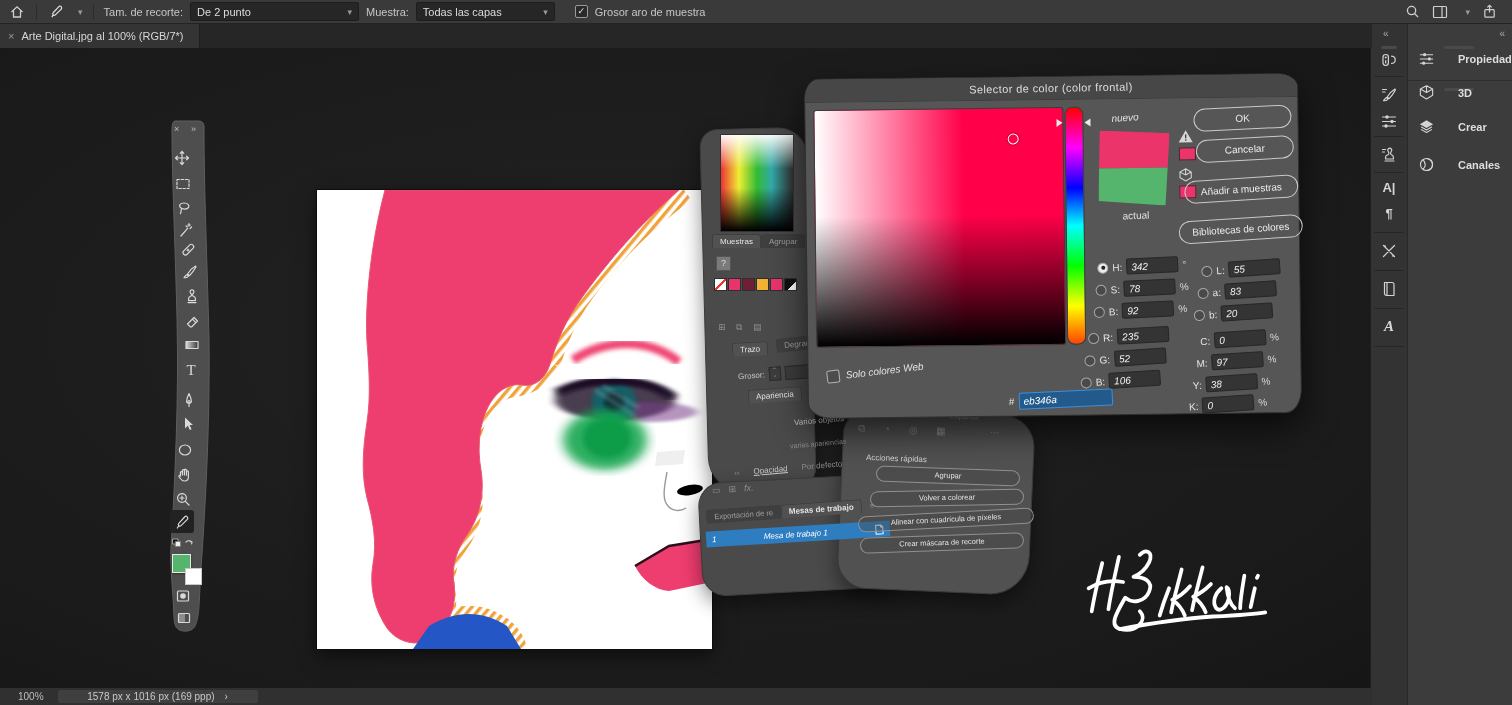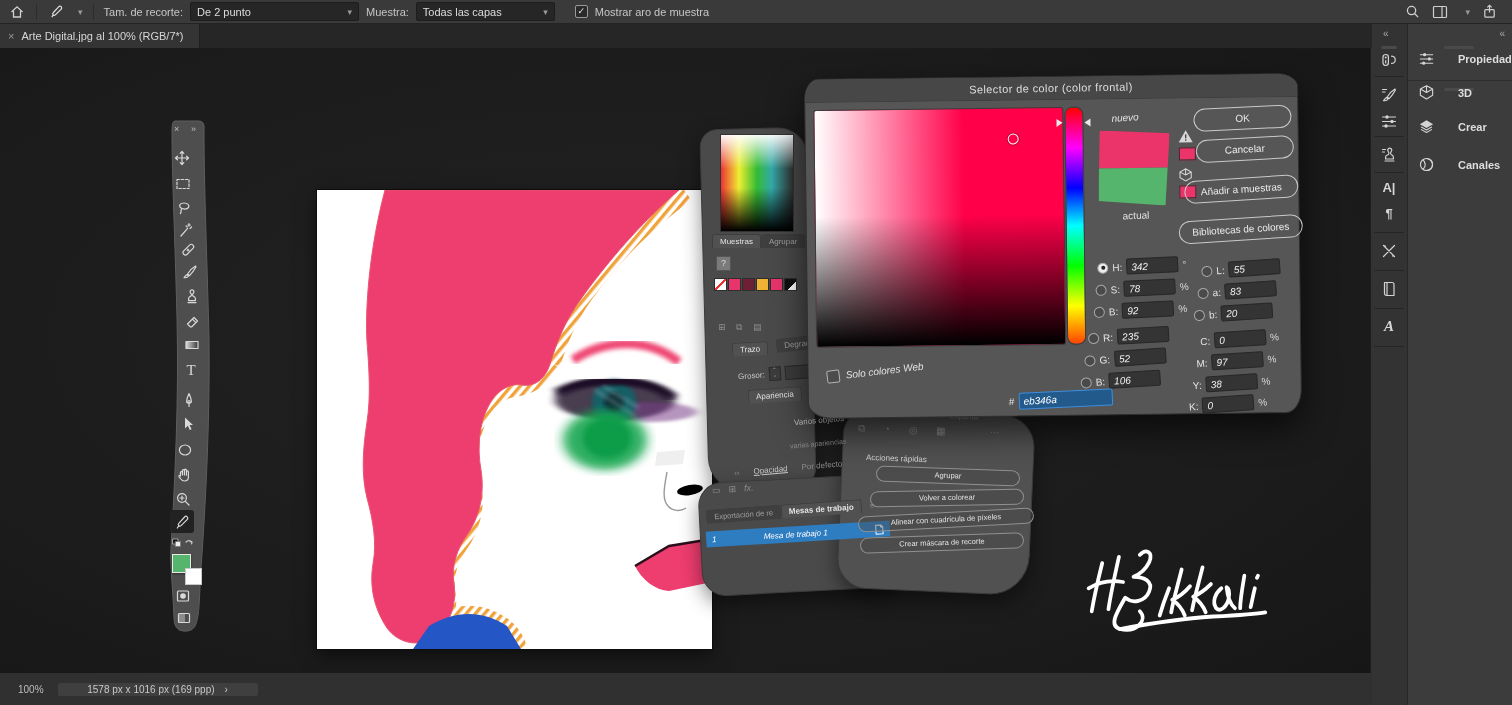--- a/index.html
+++ b/index.html
@@ -93,21 +93,21 @@
     border-left:1px solid #1e1e1e;border-right:1px solid #282828;z-index:25;}
   .dock-panels{position:absolute;top:24px;right:0;width:104px;bottom:0;background:#3c3c3c;z-index:25;}
   .collapse{position:absolute;top:4px;font-size:10px;color:#a8a8a8;letter-spacing:-1px;}
   .di{position:absolute;left:0;width:36px;display:flex;justify-content:center;color:#d6d6d6;}
   .di svg{stroke:#d4d4d4;fill:none;stroke-width:1.2;stroke-linecap:round;stroke-linejoin:round;}
   .divider{position:absolute;left:3px;right:3px;height:1px;background:#262626;}
   .pitem{position:absolute;left:10px;display:flex;align-items:center;gap:23px;font-size:11px;font-weight:bold;color:#dedede;}
   .pitem svg{stroke:#d4d4d4;fill:none;stroke-width:1.2;stroke-linecap:round;stroke-linejoin:round;}
   .mini-bar{position:absolute;height:3px;background:#4a4a4a;border-radius:2px;}
   
-  .statusbar{position:absolute;left:0;bottom:0;width:1372px;height:32px;background:#303030;display:flex;
+  .statusbar{position:absolute;left:0;bottom:0;width:1372px;height:17px;background:#303030;display:flex;
     align-items:center;font-size:10px;color:#bdbdbd;z-index:30;}
   .sb-zoom{padding:0 14px 0 18px;}
   .sb-pill{background:#3f3f3f;border-radius:2px;height:13px;display:flex;align-items:center;justify-content:center;
     width:200px;gap:10px;color:#c9c9c9;}
 </style>
 </head>
 <body>
 
 <header class="options-bar">
   <span class="ob-icon">
@@ -128,21 +128,21 @@
     <span>De 2 punto</span>
     <span class="chev">▾</span>
   </div>
   <label class="ob-label">Muestra:</label>
   <div class="dropdown" style="width:125px">
     <span>Todas las capas</span>
     <span class="chev">▾</span>
   </div>
   <span style="width:6px"></span>
   <span class="cbx">✓</span>
-  <label class="ob-label">Mostrar aro de muestra</label>
+  <label class="ob-label">Grosor aro de muestra</label>
   <div class="ob-right">
     <span class="ob-icon">
       <svg width="15" height="15" viewBox="0 0 16 16" stroke="#cfcfcf" fill="none" stroke-width="1.4">
           <circle cx="7" cy="7" r="4.4"></circle>
           <path d="M10.4,10.4 L14,14"></path>
         </svg>
     </span>
     <span class="ob-icon">
       <svg width="16" height="14" viewBox="0 0 16 14" stroke="#cfcfcf" fill="none" stroke-width="1.2">
           <rect x="1.5" y="1.5" width="13" height="11" rx="1"></rect>

